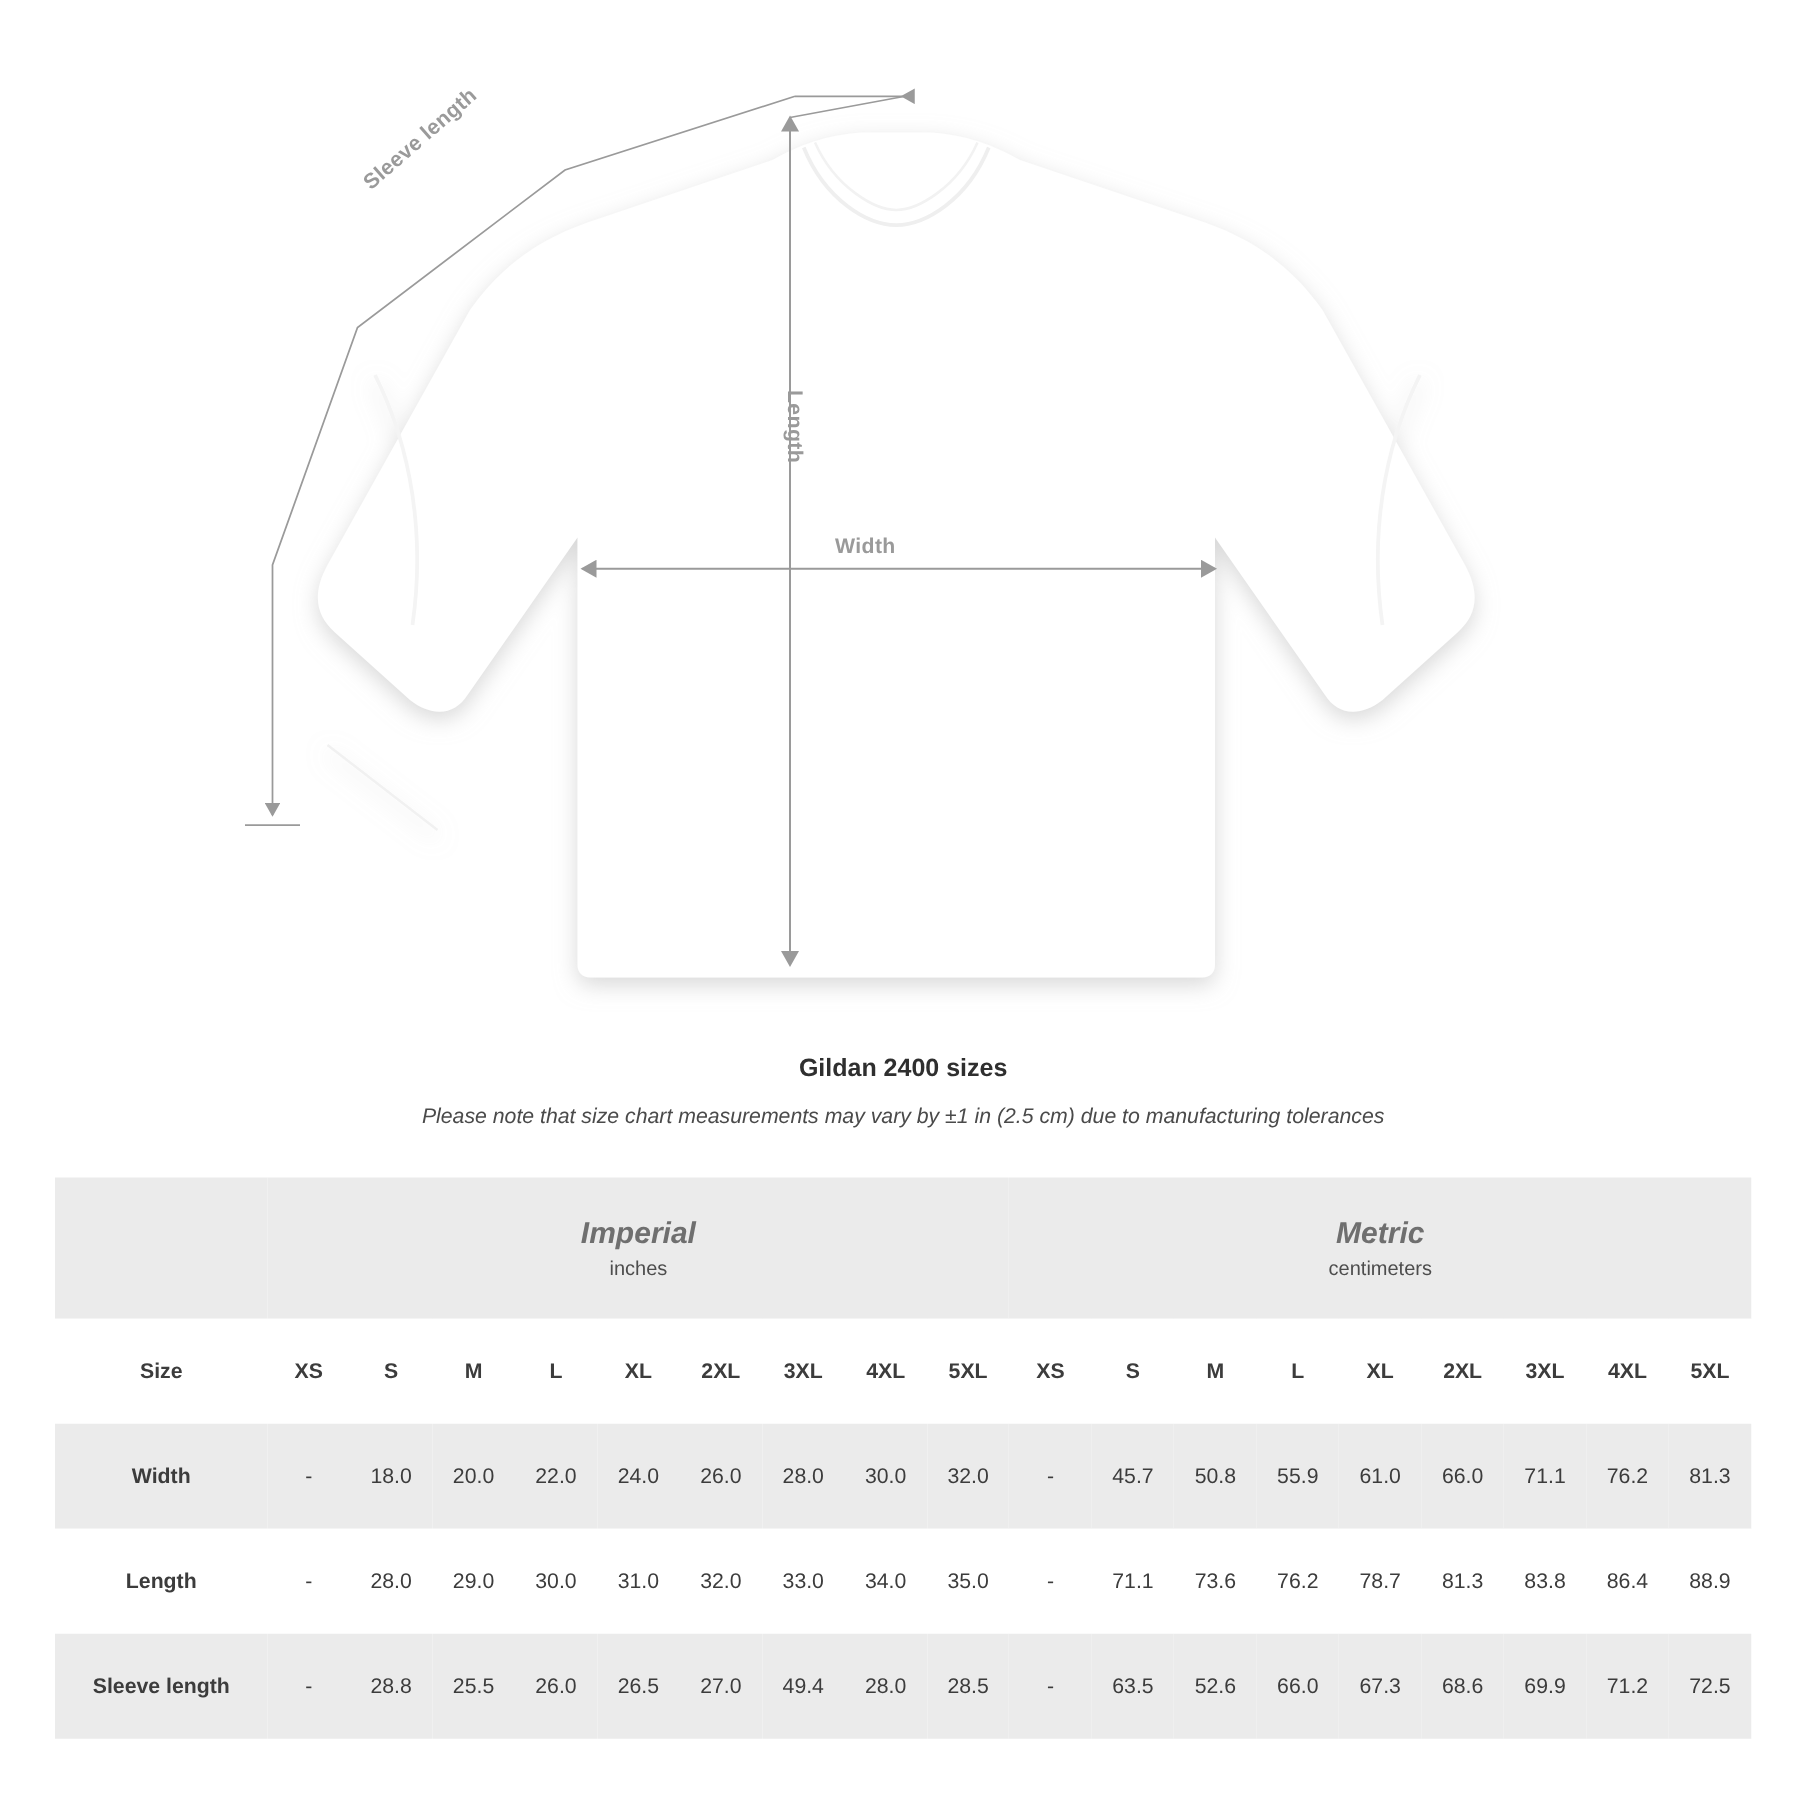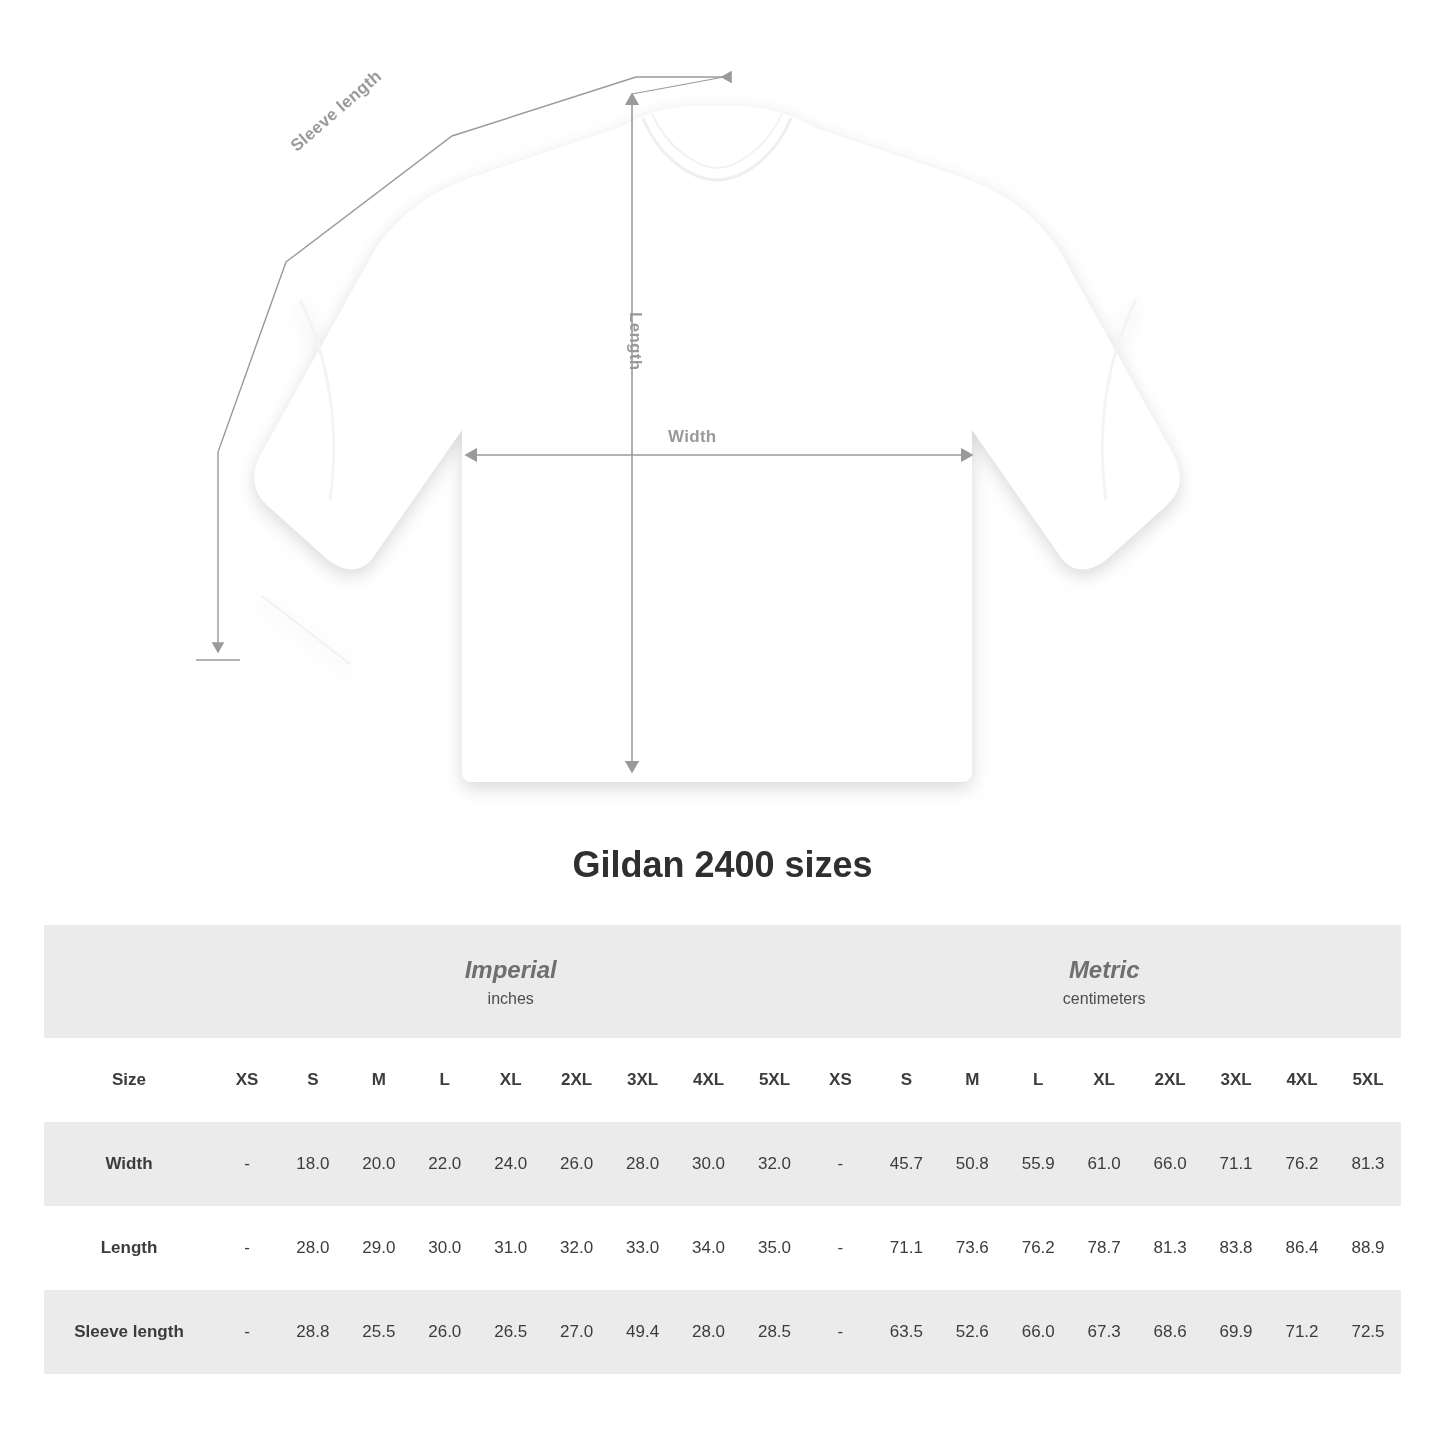--- a/index.html
+++ b/index.html
@@ -50,21 +50,21 @@
     transform-origin: left top;
     transform: rotate(-41deg);
   }
 
   
   .title-block {
     text-align: center;
     margin-top: 14px;
   }
   .chart-title {
-    font-size: 36px;
+    font-size: 20px;
     font-weight: bold;
     color: #2f2f2f;
     margin: 0;
   }
   .chart-note {
     font-size: 17px;
     font-style: italic;
     color: #4a4a4a;
     margin: 16px 0 0 0;
   }
@@ -199,20 +199,21 @@
     </g>
   </svg>
 
   <div class="dim-label width-label">Width</div>
   <div class="dim-label length-label">Length</div>
   <div class="dim-label sleeve-label">Sleeve length</div>
 </div>
 
 <div class="title-block">
   <h1 class="chart-title">Gildan 2400 sizes</h1>
+  <p class="chart-note">Please note that size chart measurements may vary by ±1 in (2.5 cm) due to manufacturing tolerances</p>
 </div>
 
 <div class="table-wrap">
   <table class="size-table">
     <tbody>
       <tr class="unit-header-row">
         <td class="first-col"></td>
         <td colspan="9">
           <div class="unit-title">Imperial</div>
           <div class="unit-sub">inches</div>

